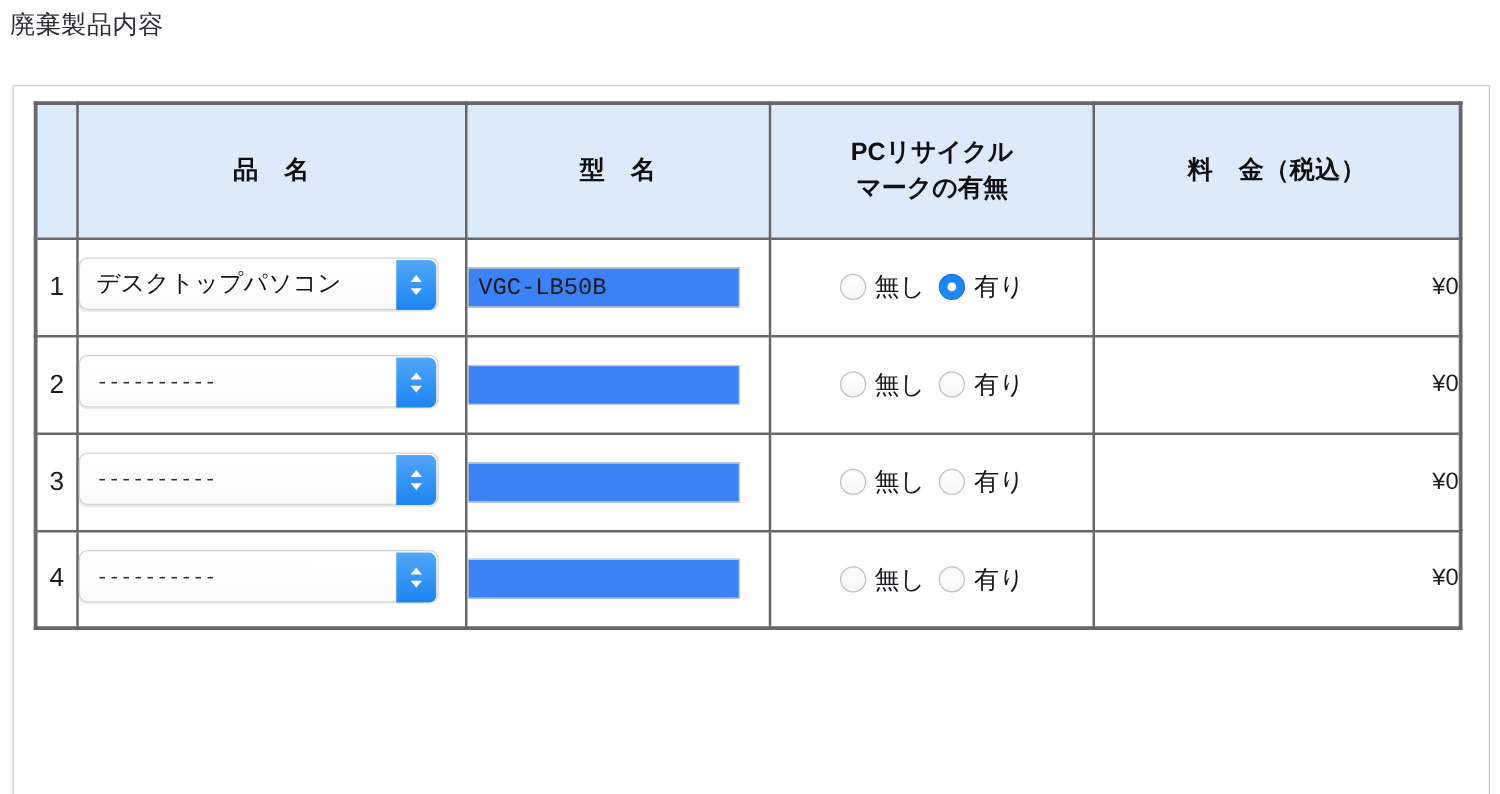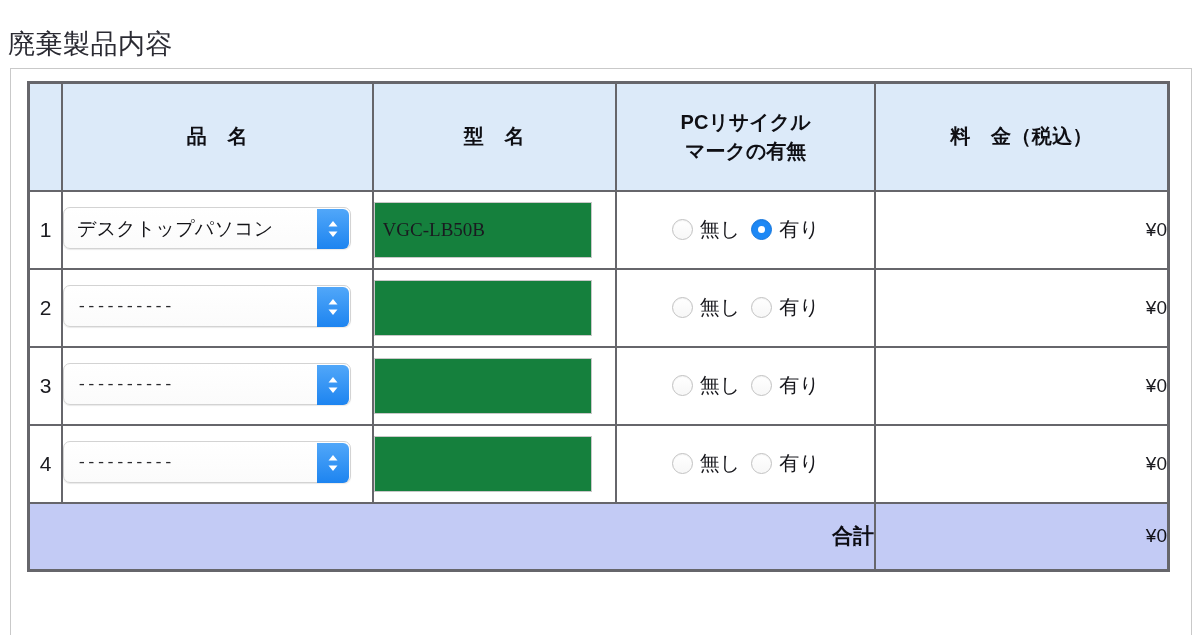--- a/index.html
+++ b/index.html
@@ -7,25 +7,25 @@
     margin: 0;
     padding: 0;
     width: 1200px;
     height: 635px;
     background: #ffffff;
     font-family: "Liberation Sans", "DejaVu Sans", sans-serif;
     overflow: hidden;
   }
 
   .page-title {
-    font-size: 27px;
+    font-size: 20px;
     color: #2b2b33;
     font-weight: 400;
     margin: 0;
-    padding: 28px 0 0 8px;
+    padding: 8px 0 0 8px;
     letter-spacing: 0.5px;
     line-height: 1.25;
   }
 
   .panel {
     position: absolute;
     left: 10px;
     top: 68px;
     width: 1182px;
     height: 600px;
@@ -136,27 +136,27 @@
     display: flex;
     flex-direction: column;
     align-items: center;
     justify-content: center;
   }
   .stepper svg { display: block; }
 
   
   .text-input {
     width: 218px;
-    height: 56px;
+    height: 32px;
     border: 1px solid #c8c8c8;
-    background: #15803d;
+    background: #3b82f6;
     font-size: 19px;
     color: #1a1a20;
     padding: 0 8px;
-    font-family: Liberation Serif, serif;
+    font-family: Liberation Mono, monospace;
     border-radius: 0;
     outline: none;
   }
 
   
   .radio-group {
     display: flex;
     align-items: center;
     justify-content: center;
     gap: 11px;
@@ -362,21 +362,17 @@
               </label>
               <label class="radio-item">
                 <span class="radio-dot"></span>
                 <span>有り</span>
               </label>
             </div>
           </td>
           <td class="price-cell">¥0</td>
         </tr>
 
-        <tr class="total-row">
-          <td class="total-label" colspan="4">合計</td>
-          <td class="total-price">¥0</td>
-        </tr>
 
       </tbody>
     </table>
   </div>
 </div>
 
 </body></html>

